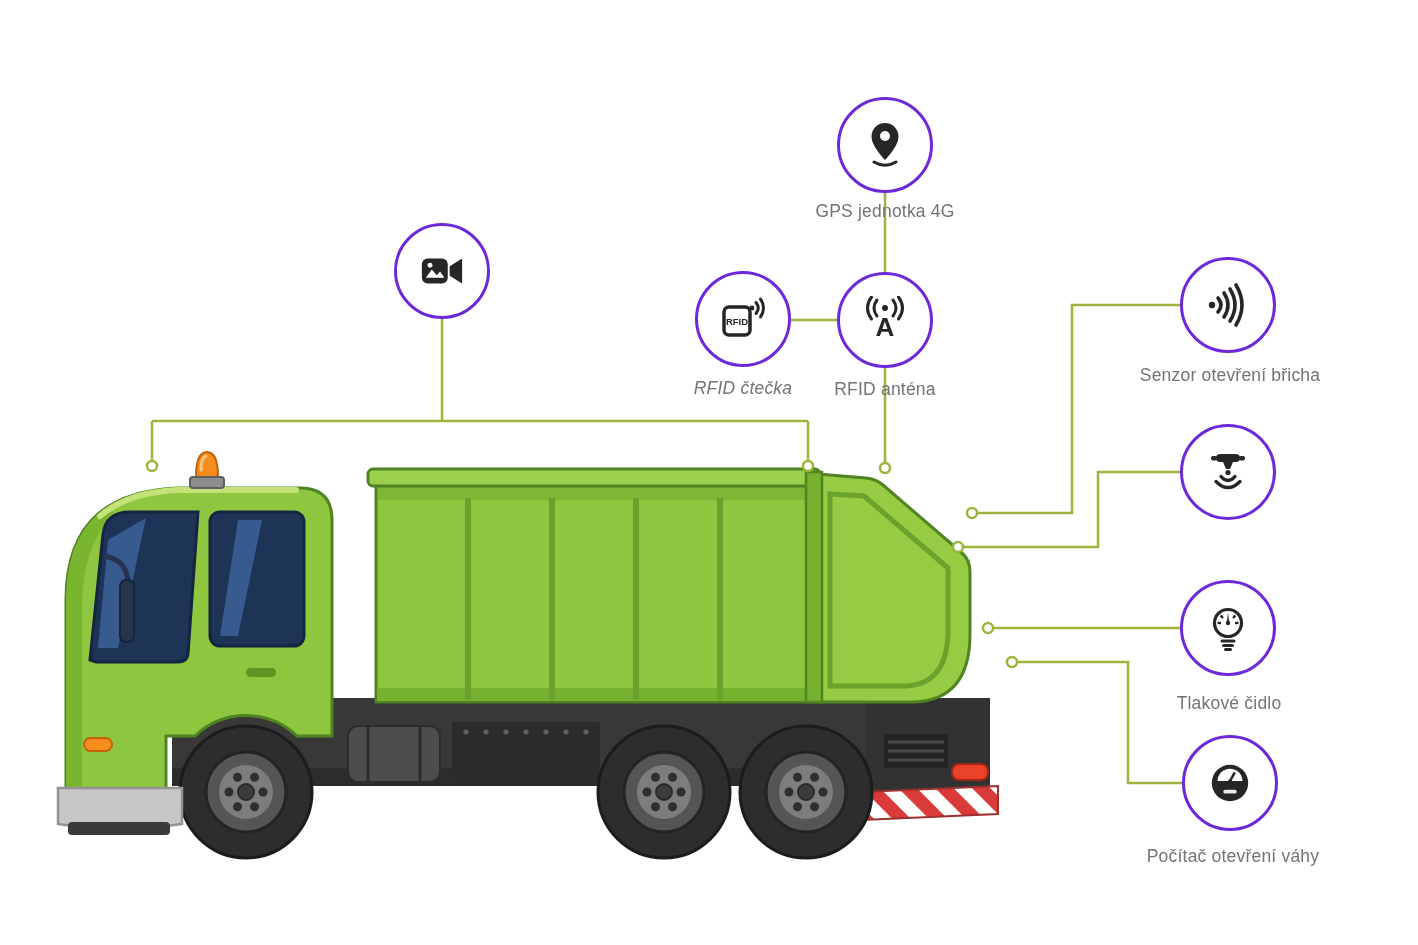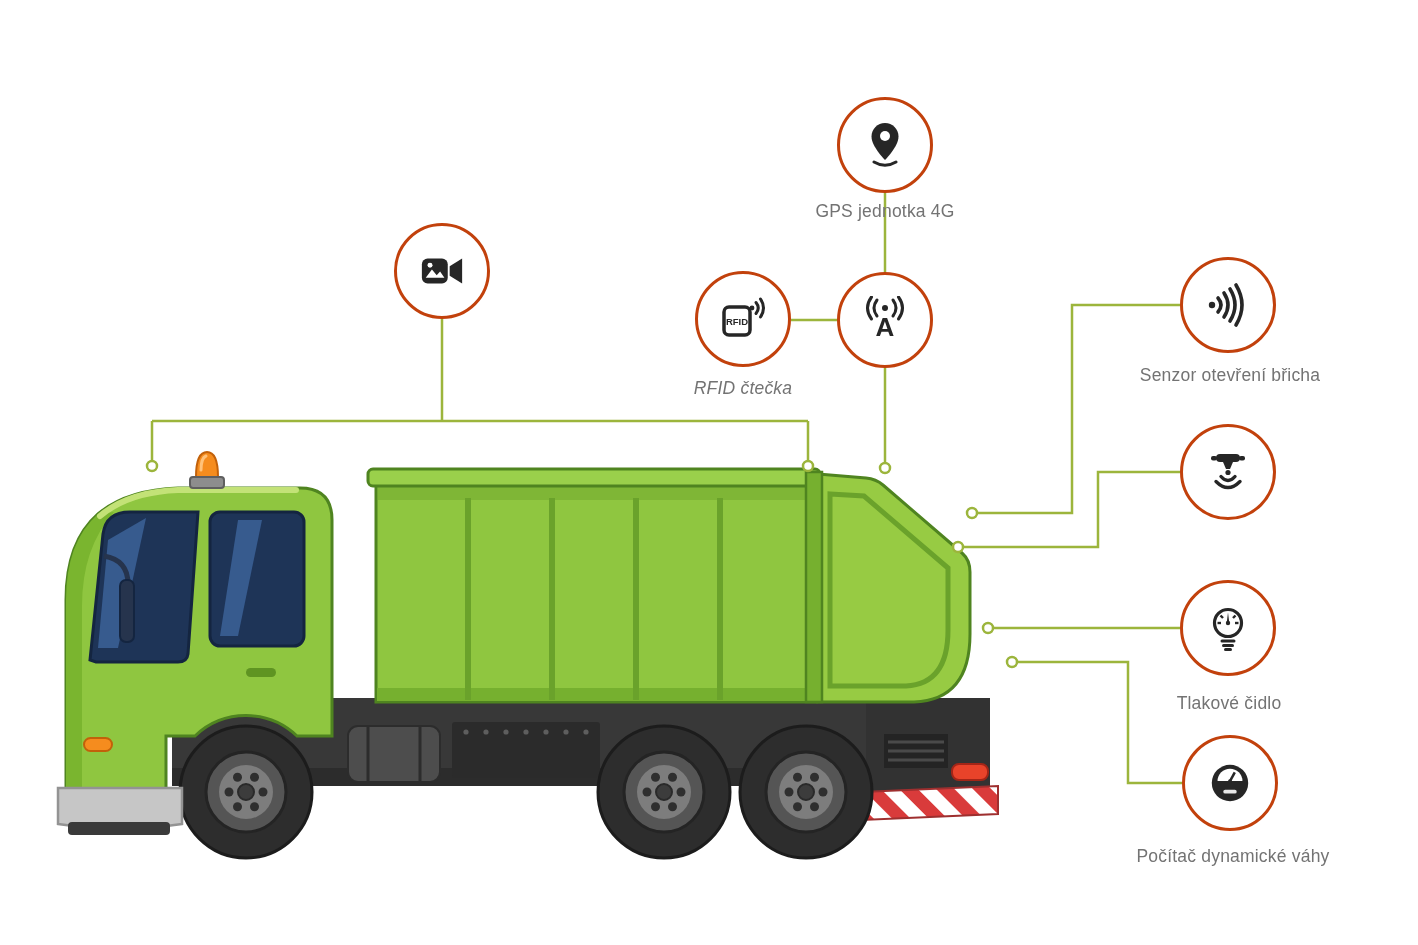--- a/index.html
+++ b/index.html
@@ -1,21 +1,21 @@
 <!DOCTYPE html>
 <html><head>
 <meta charset="utf-8">
 <style>
   html,body{margin:0;padding:0;background:#ffffff;}
   .stage{position:relative;width:1418px;height:945px;background:#ffffff;overflow:hidden;
          font-family:"Liberation Sans",sans-serif;}
   .layer{position:absolute;left:0;top:0;}
   .callout-circle{
     position:absolute;width:96px;height:96px;border-radius:50%;
-    background:#ffffff;border:3px solid #c2410c;box-sizing:border-box;
+    background:#ffffff;border:3px solid #6d28d9;box-sizing:border-box;
     display:flex;align-items:center;justify-content:center;
   }
   .callout-label{
     position:absolute;width:300px;text-align:center;
     font-size:17.5px;color:#737373;letter-spacing:.2px;
   }
   .icon{display:block;}
 </style>
 </head>
 <body>
@@ -191,20 +191,21 @@
   <div class="callout-circle" style="left:837px;top:272px;">
     <svg class="icon" width="48" height="48" viewBox="0 0 48 48">
       <circle cx="24" cy="12" r="3" fill="#262626"></circle>
       <path d="M16,4 Q10,12 16,20" stroke="#262626" stroke-width="3" fill="none" stroke-linecap="round"></path>
       <path d="M10.5,1 Q2.5,12 10.5,23" stroke="#262626" stroke-width="3" fill="none" stroke-linecap="round"></path>
       <path d="M32,4 Q38,12 32,20" stroke="#262626" stroke-width="3" fill="none" stroke-linecap="round"></path>
       <path d="M37.5,1 Q45.5,12 37.5,23" stroke="#262626" stroke-width="3" fill="none" stroke-linecap="round"></path>
       <text x="24" y="40" text-anchor="middle" font-size="26" font-weight="bold" fill="#262626" style="font-family:&quot;Liberation Sans&quot;,sans-serif">A</text>
     </svg>
   </div>
+  <div class="callout-label" style="left:735px;top:379px;">RFID anténa</div>
 
   <div class="callout-circle" style="left:1180px;top:257px;">
     <svg class="icon" width="48" height="48" viewBox="0 0 48 48">
       <circle cx="8" cy="24" r="3.2" fill="#262626"></circle>
       <path d="M14,17 Q20,24 14,31" stroke="#262626" stroke-width="3.6" fill="none" stroke-linecap="round"></path>
       <path d="M20,12 Q28,24 20,36" stroke="#262626" stroke-width="3.6" fill="none" stroke-linecap="round"></path>
       <path d="M26,8 Q36,24 26,40" stroke="#262626" stroke-width="3.6" fill="none" stroke-linecap="round"></path>
       <path d="M32,4 Q44,24 32,44" stroke="#262626" stroke-width="3.6" fill="none" stroke-linecap="round"></path>
     </svg>
   </div>
@@ -240,15 +241,15 @@
 
   <div class="callout-circle" style="left:1182px;top:735px;">
     <svg class="icon" width="46" height="46" viewBox="0 0 48 48">
       <circle cx="24" cy="24" r="19" fill="#262626"></circle>
       <path d="M11,22 A13,13 0 0 1 37,22 Z" fill="#ffffff"></path>
       <line x1="24" y1="22" x2="29" y2="13" stroke="#262626" stroke-width="2.6"></line>
       <circle cx="24" cy="22" r="2" fill="#262626"></circle>
       <rect x="17" y="31" width="14" height="4" rx="2" fill="#ffffff" opacity="0.9"></rect>
     </svg>
   </div>
-  <div class="callout-label" style="left:1083px;top:846px;">Počítač dynamické váhy</div>
+  <div class="callout-label" style="left:1083px;top:846px;">Počítač otevření váhy</div>
 
 </div>
 
 </body></html>

